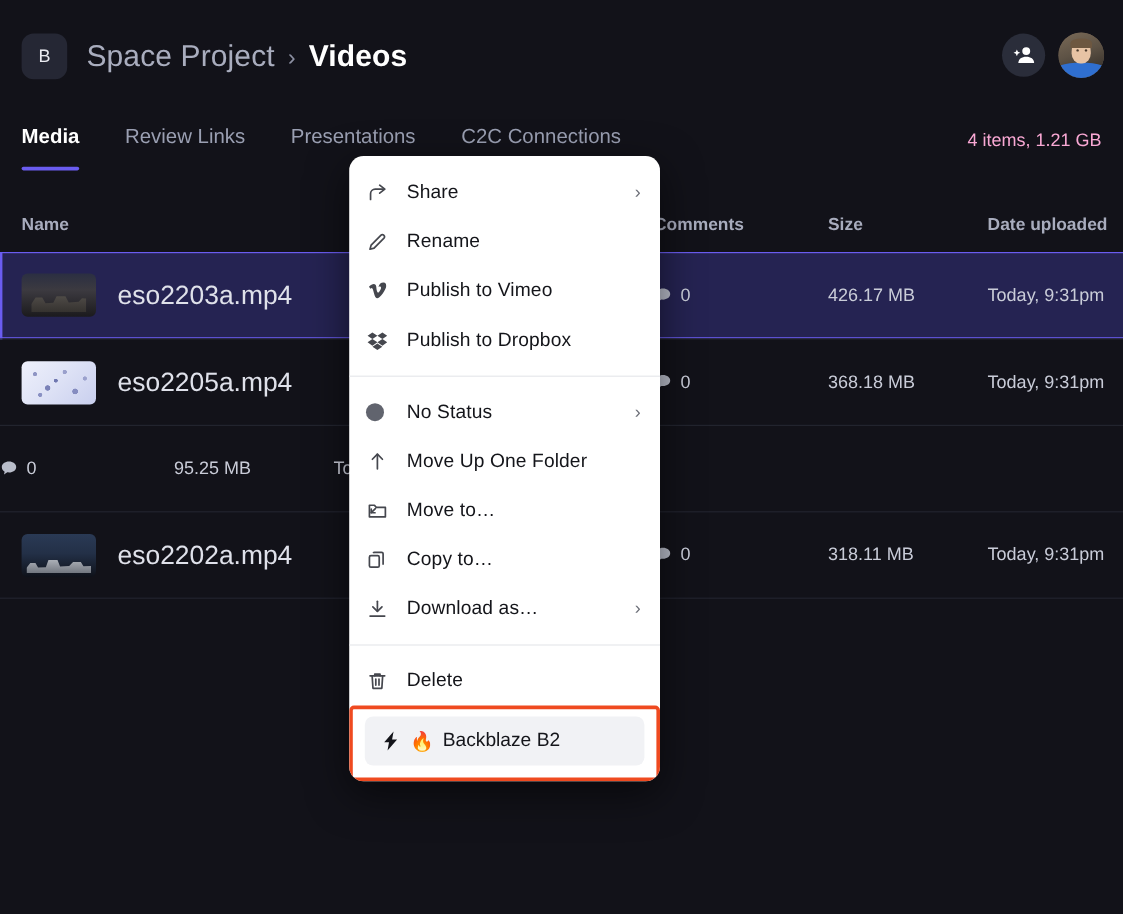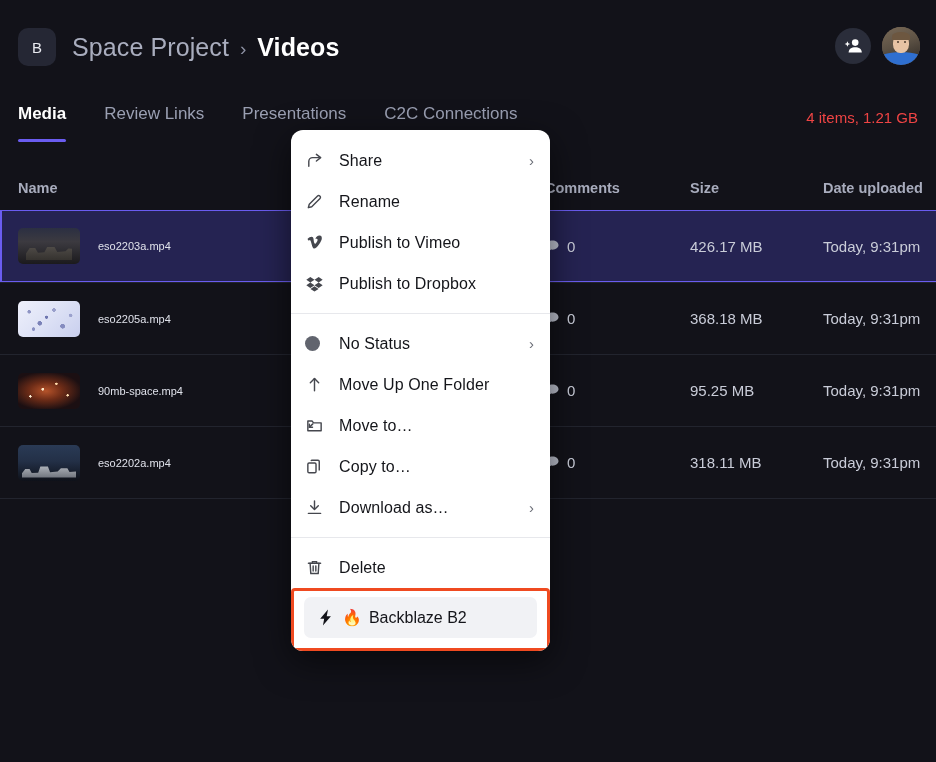--- a/index.html
+++ b/index.html
@@ -40,21 +40,21 @@
   .av-n1{position:absolute;left:15px;top:14px;width:2px;height:2px;border-radius:50%;background:#4b3a2c;}
   .av-n2{position:absolute;left:22px;top:14px;width:2px;height:2px;border-radius:50%;background:#4b3a2c;}
 
   
   .tabs{position:absolute;left:18px;top:104px;display:flex;gap:38px;align-items:flex-start;}
   .tab{position:relative;font-size:17px;color:#9a9fb2;padding-bottom:18px;cursor:pointer;}
   .tab.active{color:#ffffff;font-weight:700;}
   .tab.active:after{
     content:"";position:absolute;left:0;right:0;bottom:0;height:3px;border-radius:2px;background:#6a5cf0;
   }
-  .items-meta{position:absolute;right:18px;top:109px;font-size:15px;color:#ef4444;text-align:right;}
+  .items-meta{position:absolute;right:18px;top:109px;font-size:15px;color:#f9a8d4;text-align:right;}
 
   
   .table{position:absolute;left:0;top:166px;width:936px;}
   .thead{height:44px;display:flex;align-items:center;color:#a8acbd;font-size:14.5px;font-weight:700;}
   .col-name{width:545px;padding-left:18px;box-sizing:border-box;}
   .col-comments{width:145px;}
   .col-size{width:133px;}
   .col-date{flex:1;white-space:nowrap;overflow:hidden;}
 
   .row{
@@ -65,21 +65,21 @@
   .row.selected{
     background:#252352;border:1.5px solid #6a5cf0;border-left:none;border-right:none;
   }
   .row.selected:before{
     content:"";position:absolute;left:0;top:-1.5px;bottom:-1.5px;width:2px;background:#6a5cf0;
   }
   .thumb{
     width:62px;height:36px;border-radius:5px;overflow:hidden;position:relative;
     flex:0 0 auto;background:#1d1f28;
   }
-  .fname{font-size:11px;color:#dfe1ea;}
+  .fname{font-size:22px;color:#dfe1ea;}
   .cell{font-size:15px;color:#c9ccd8;}
   .comments{display:flex;align-items:center;gap:7px;}
   .bubble{display:block;}
 
   
   .t1{background:linear-gradient(#2b2f42 0%,#3c3a40 38%,#1b1a1d 100%);}
   .t1:after{content:"";position:absolute;left:8px;bottom:4px;width:46px;height:16px;
     background:
       linear-gradient(#54504c,#35322f) ,
       none;
@@ -212,24 +212,20 @@
         <svg class="bubble" width="15" height="15" viewBox="0 0 16 16">
             <path d="M8 1.6c3.6 0 6.4 2.1 6.4 4.9S11.6 11.4 8 11.4c-.5 0-1 0-1.5-.1l-3 2 .6-2.6C2.6 9.8 1.6 8.3 1.6 6.5 1.6 3.7 4.4 1.6 8 1.6z" fill="#b9bdca"></path>
           </svg>
         <span>0</span>
       </div>
       <div class="col-size cell">368.18 MB</div>
       <div class="col-date cell">Today, 9:31pm</div>
     </div>
 
     <div class="row">
-      <div class="col-name">
-        <span class="thumb t3"></span>
-        <span class="fname">90mb-space.mp4</span>
-      </div>
       <div class="col-comments cell comments">
         <svg class="bubble" width="15" height="15" viewBox="0 0 16 16">
             <path d="M8 1.6c3.6 0 6.4 2.1 6.4 4.9S11.6 11.4 8 11.4c-.5 0-1 0-1.5-.1l-3 2 .6-2.6C2.6 9.8 1.6 8.3 1.6 6.5 1.6 3.7 4.4 1.6 8 1.6z" fill="#b9bdca"></path>
           </svg>
         <span>0</span>
       </div>
       <div class="col-size cell">95.25 MB</div>
       <div class="col-date cell">Today, 9:31pm</div>
     </div>
 

